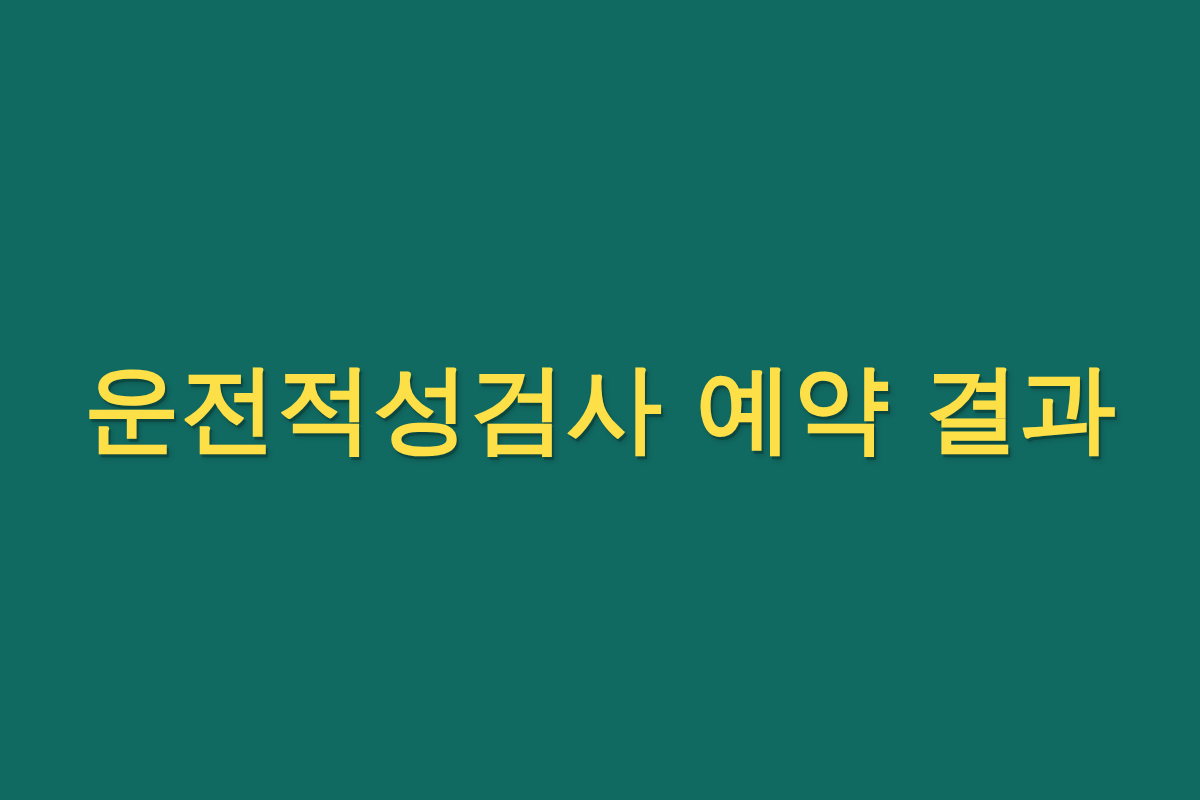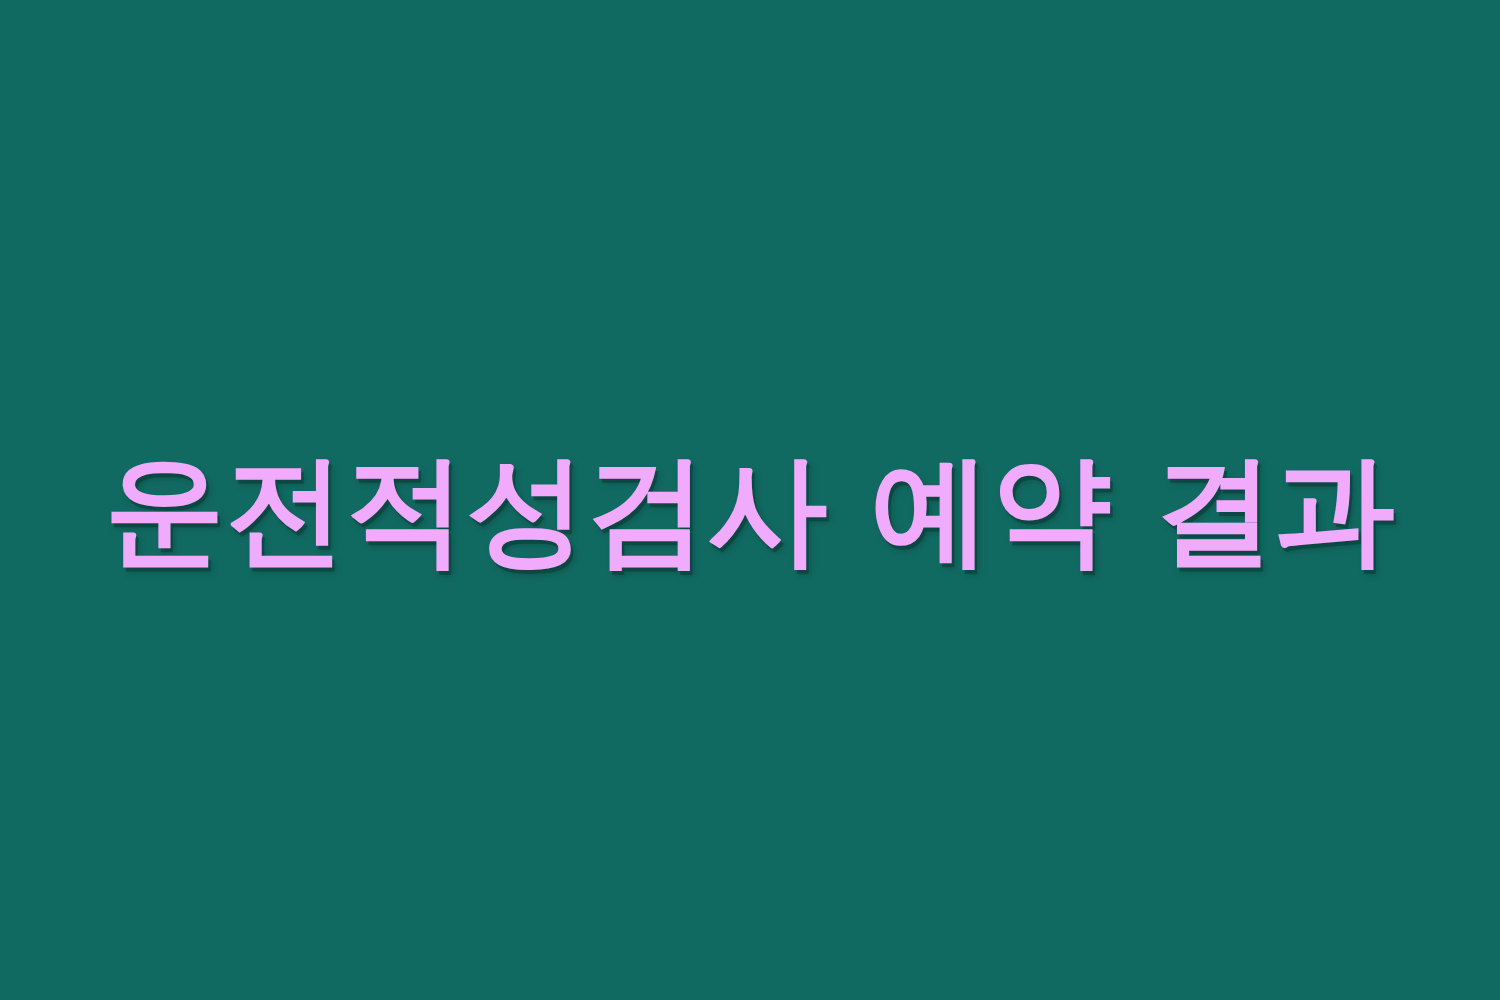--- a/index.html
+++ b/index.html
@@ -30,21 +30,21 @@
     width: 100%;
     text-align: center;
     padding: 0 40px;
     box-sizing: border-box;
     
     transform: translateY(8px);
   }
 
   .title-line {
     display: block;
-    color: #f0abfc;
+    color: #fde047;
     font-family: "DejaVu Sans", "Liberation Sans", sans-serif;
     font-weight: 700;
     font-size: 96px;
     line-height: 1.32;
     letter-spacing: 0.005em;
     white-space: nowrap;
     text-shadow:
       2px 3px 0 rgba(8, 52, 47, 0.45),
       3px 4px 5px rgba(6, 42, 38, 0.30);
   }

